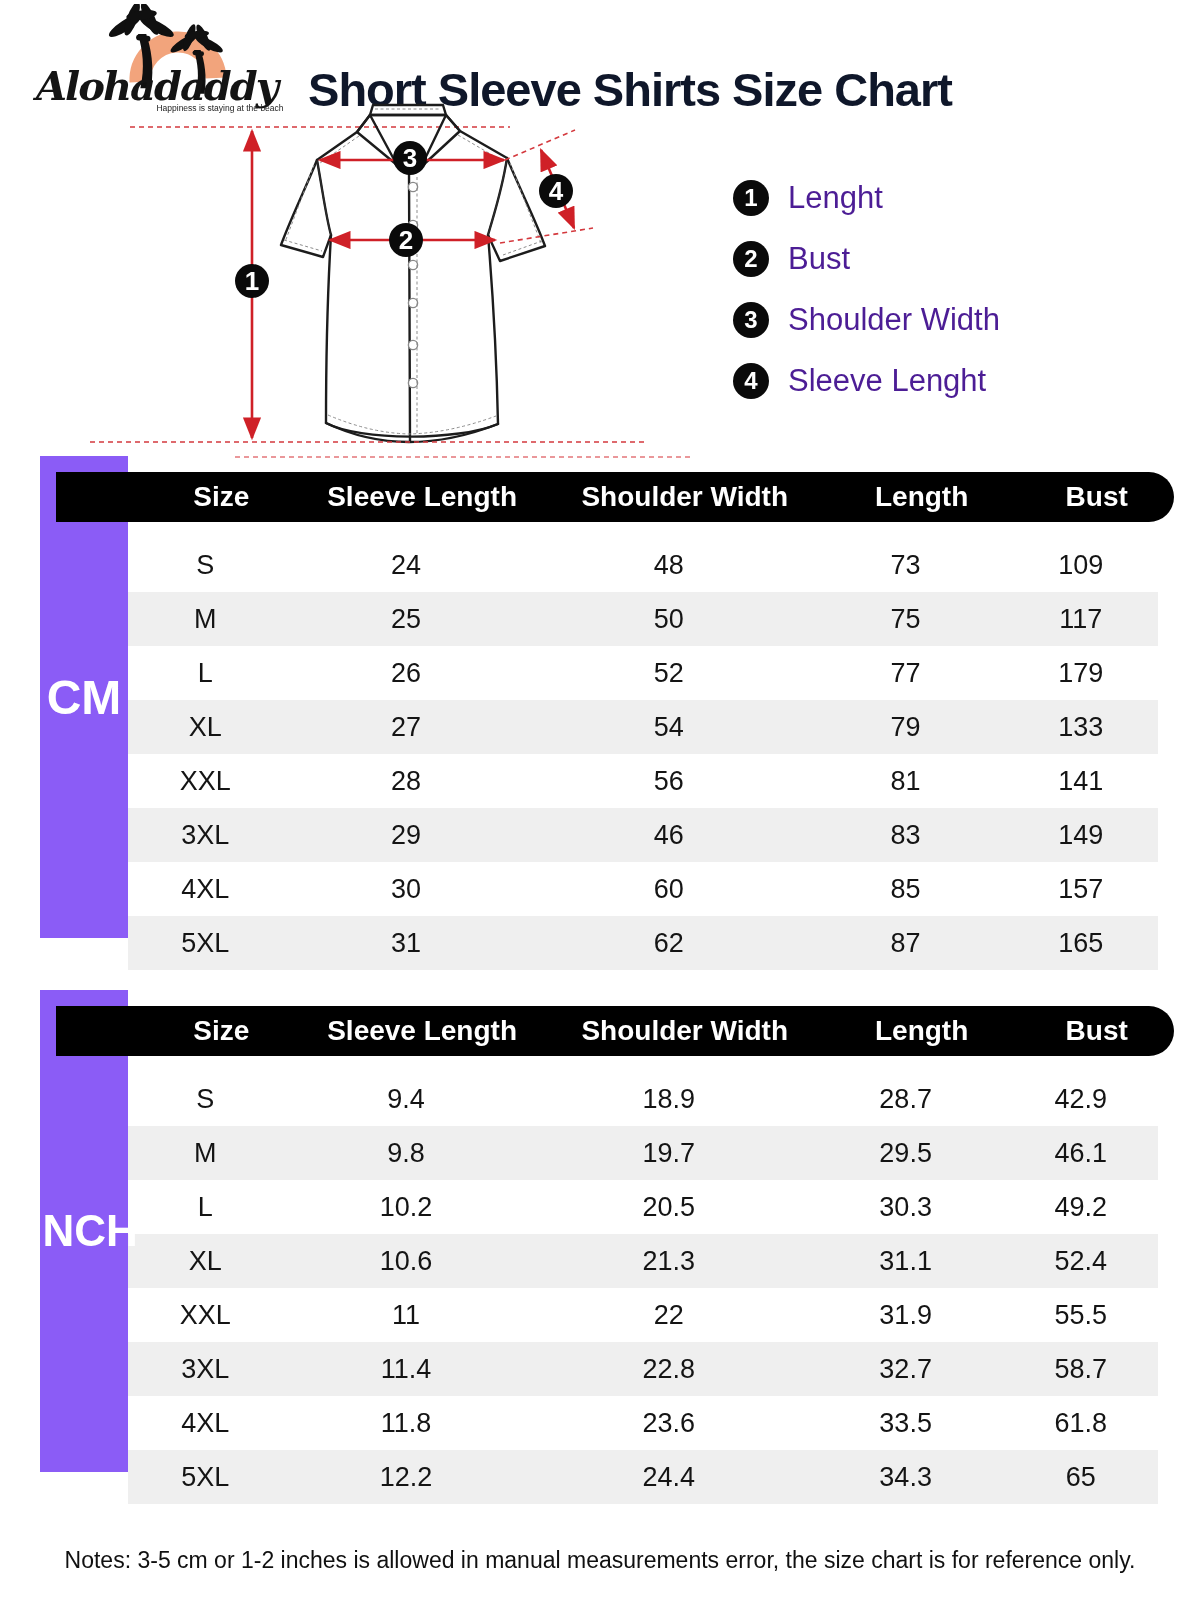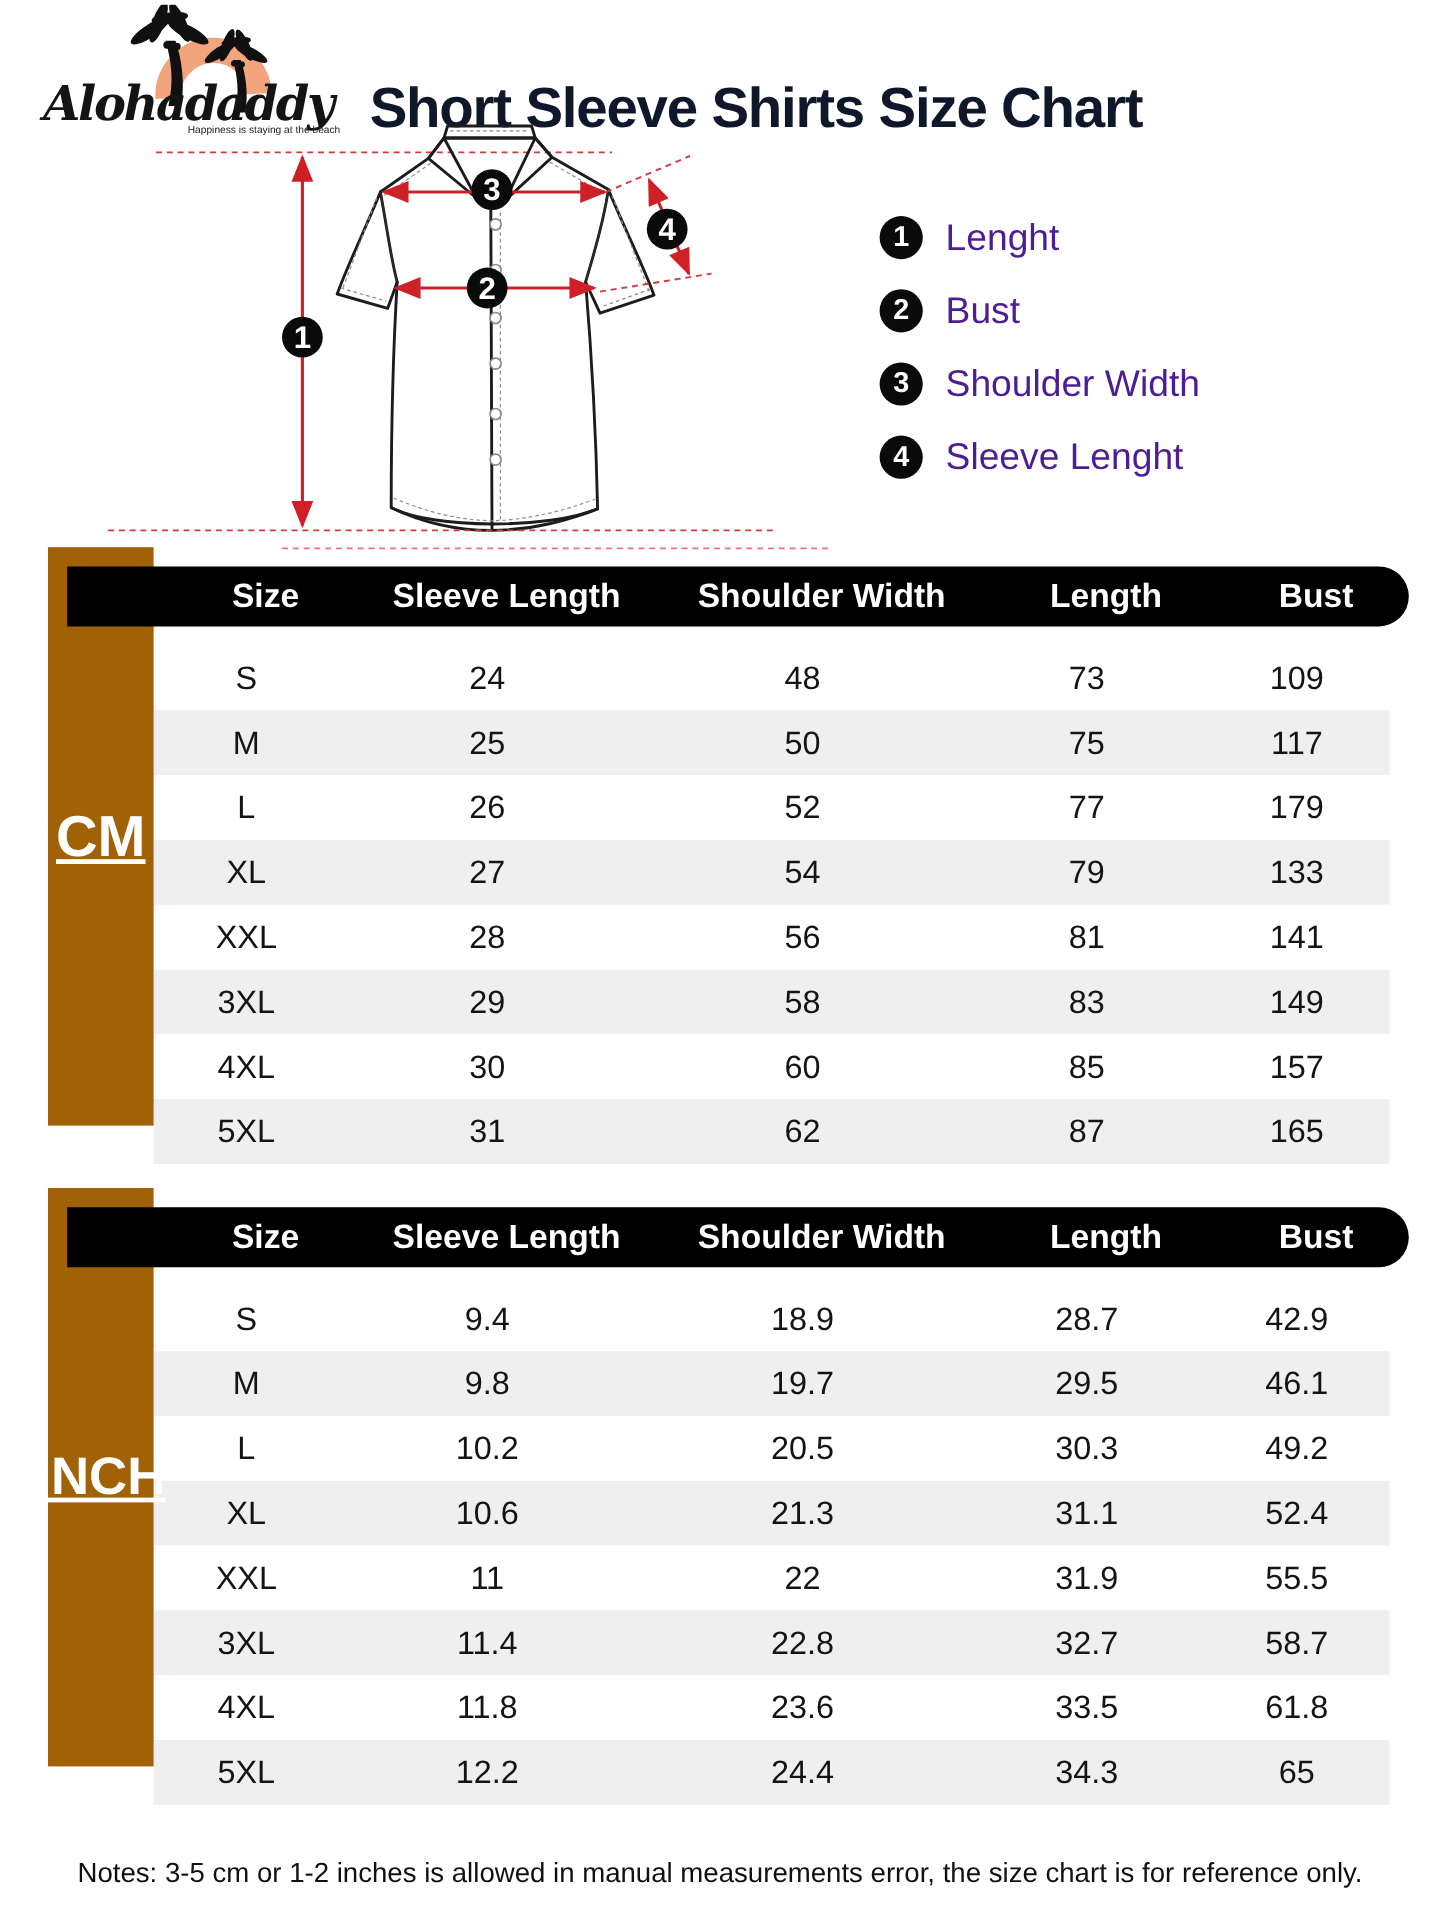--- a/index.html
+++ b/index.html
@@ -16,22 +16,22 @@
   .legend{position:absolute;left:733px;top:180px;}
   .legend-item{display:flex;align-items:center;height:36px;margin-bottom:25px;}
   .legend-badge{width:36px;height:36px;border-radius:50%;background:#0a0a0a;color:#fff;
         font-weight:bold;font-size:24px;display:flex;align-items:center;justify-content:center;flex:0 0 36px;}
   .legend-label{padding-left:19px;font-size:31px;color:#4c1d95;}
 
   
   .size-table{position:absolute;left:40px;width:1118px;height:482px;}
   .size-table.cm{top:456px;}
   .size-table.inch{top:990px;}
-  .st-band{position:absolute;left:0;top:0;bottom:0;width:88px;background:#a16207;z-index:1;
-        display:flex;align-items:center;justify-content:center;color:#fff;font-weight:bold;text-decoration:underline;}
+  .st-band{position:absolute;left:0;top:0;bottom:0;width:88px;background:#8b5cf6;z-index:1;
+        display:flex;align-items:center;justify-content:center;color:#fff;font-weight:bold;}
   .cm .st-band{font-size:48px;}
   .inch .st-band{font-size:44px;}
   .st-header{position:relative;z-index:2;margin:16px;height:50px;width:1030px;padding-left:88px;
         background:#000;border-radius:0 25px 25px 0;display:grid;
         grid-template-columns:15% 24% 27% 19% 15%;align-items:center;}
   .st-header .st-col{color:#fff;font-weight:bold;font-size:28px;text-align:center;}
   .st-rows{margin-left:88px;}
   .st-row{height:54px;display:grid;grid-template-columns:15% 24% 27% 19% 15%;
         align-items:center;background:#fff;}
   .st-row.alt{background:#efefef;}
@@ -212,21 +212,21 @@
         <div class="st-row">
           <div class="st-cell">XXL</div>
           <div class="st-cell">28</div>
           <div class="st-cell">56</div>
           <div class="st-cell">81</div>
           <div class="st-cell">141</div>
         </div>
         <div class="st-row alt">
           <div class="st-cell">3XL</div>
           <div class="st-cell">29</div>
-          <div class="st-cell">58</div>
+          <div class="st-cell">46</div>
           <div class="st-cell">83</div>
           <div class="st-cell">149</div>
         </div>
         <div class="st-row">
           <div class="st-cell">4XL</div>
           <div class="st-cell">30</div>
           <div class="st-cell">60</div>
           <div class="st-cell">85</div>
           <div class="st-cell">157</div>
         </div>

